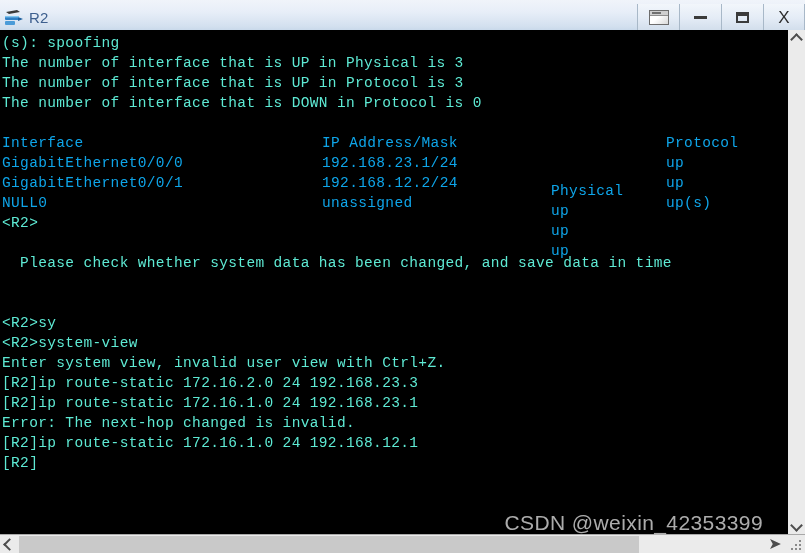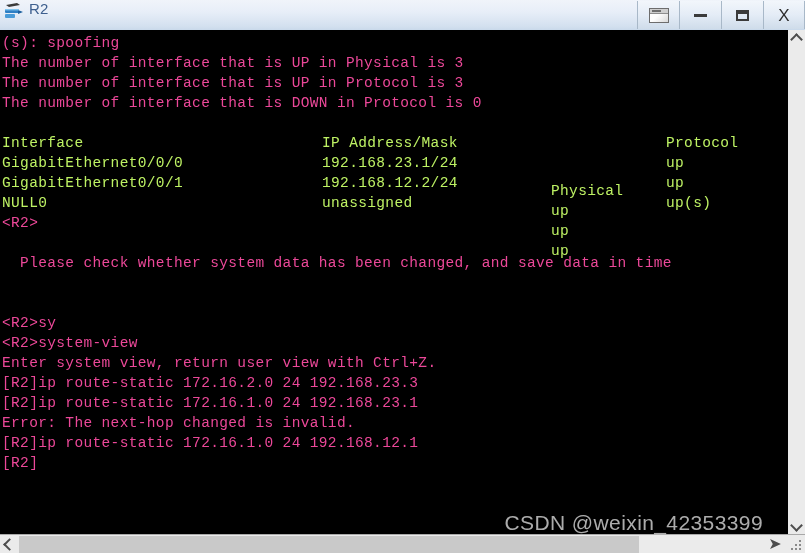--- a/index.html
+++ b/index.html
@@ -26,21 +26,21 @@
     top: 0; left: 0;
     width: 805px;
     height: 36px;
     background: linear-gradient(to bottom,
                 #f0f4fa 0%,
                 #e7eef8 35%,
                 #d3e0ef 75%,
                 #bcd0e4 100%);
     border-bottom: 1px solid #9aabbd;
     display: flex;
-    align-items: flex-start;
+    align-items: center;
   }
 
   #app-icon {
     width: 22px;
     height: 22px;
     margin-left: 3px;
     margin-right: 4px;
     flex: 0 0 auto;
     position: relative;
   }
@@ -125,36 +125,36 @@
     background: #000000;
     overflow: hidden;
     padding: 3px 0 0 2px;
   }
 
   .line {
     font-family: "Liberation Mono", "DejaVu Sans Mono", monospace;
     font-size: 14.5px;
     line-height: 20px;
     height: 20px;
-    color: #ec4899;
+    color: #5eead4;
     white-space: pre;
     letter-spacing: 0.35px;
   }
 
   .blank { color: transparent; }
 
   
   .trow { position: relative; height: 20px; }
   .trow > span {
     position: absolute;
     top: 0;
     font-family: "Liberation Mono", "DejaVu Sans Mono", monospace;
     font-size: 14.5px;
     line-height: 20px;
-    color: #bef264;
+    color: #0ea5e9;
     white-space: pre;
     letter-spacing: 0.35px;
   }
   .c-if    { left: 0px; }
   .c-ip    { left: 320px; }
   .c-phy   { left: 549px; margin-top: 48px; }
   .c-proto { left: 664px; }
 
   
   #vscroll {
@@ -315,21 +315,21 @@
       <span class="c-proto">up(s)</span>
     </div>
 
     <div class="line">&lt;R2&gt;</div>
     <div class="line blank">&nbsp;</div>
     <div class="line">  Please check whether system data has been changed, and save data in time</div>
     <div class="line blank">&nbsp;</div>
     <div class="line blank">&nbsp;</div>
     <div class="line">&lt;R2&gt;sy</div>
     <div class="line">&lt;R2&gt;system-view</div>
-    <div class="line">Enter system view, return user view with Ctrl+Z.</div>
+    <div class="line">Enter system view, invalid user view with Ctrl+Z.</div>
     <div class="line">[R2]ip route-static 172.16.2.0 24 192.168.23.3</div>
     <div class="line">[R2]ip route-static 172.16.1.0 24 192.168.23.1</div>
     <div class="line">Error: The next-hop changed is invalid.</div>
     <div class="line">[R2]ip route-static 172.16.1.0 24 192.168.12.1</div>
     <div class="line">[R2]</div>
   </div>
 
   <div id="vscroll">
     <div id="vscroll-up">
       <span class="chev chev-up"></span>

